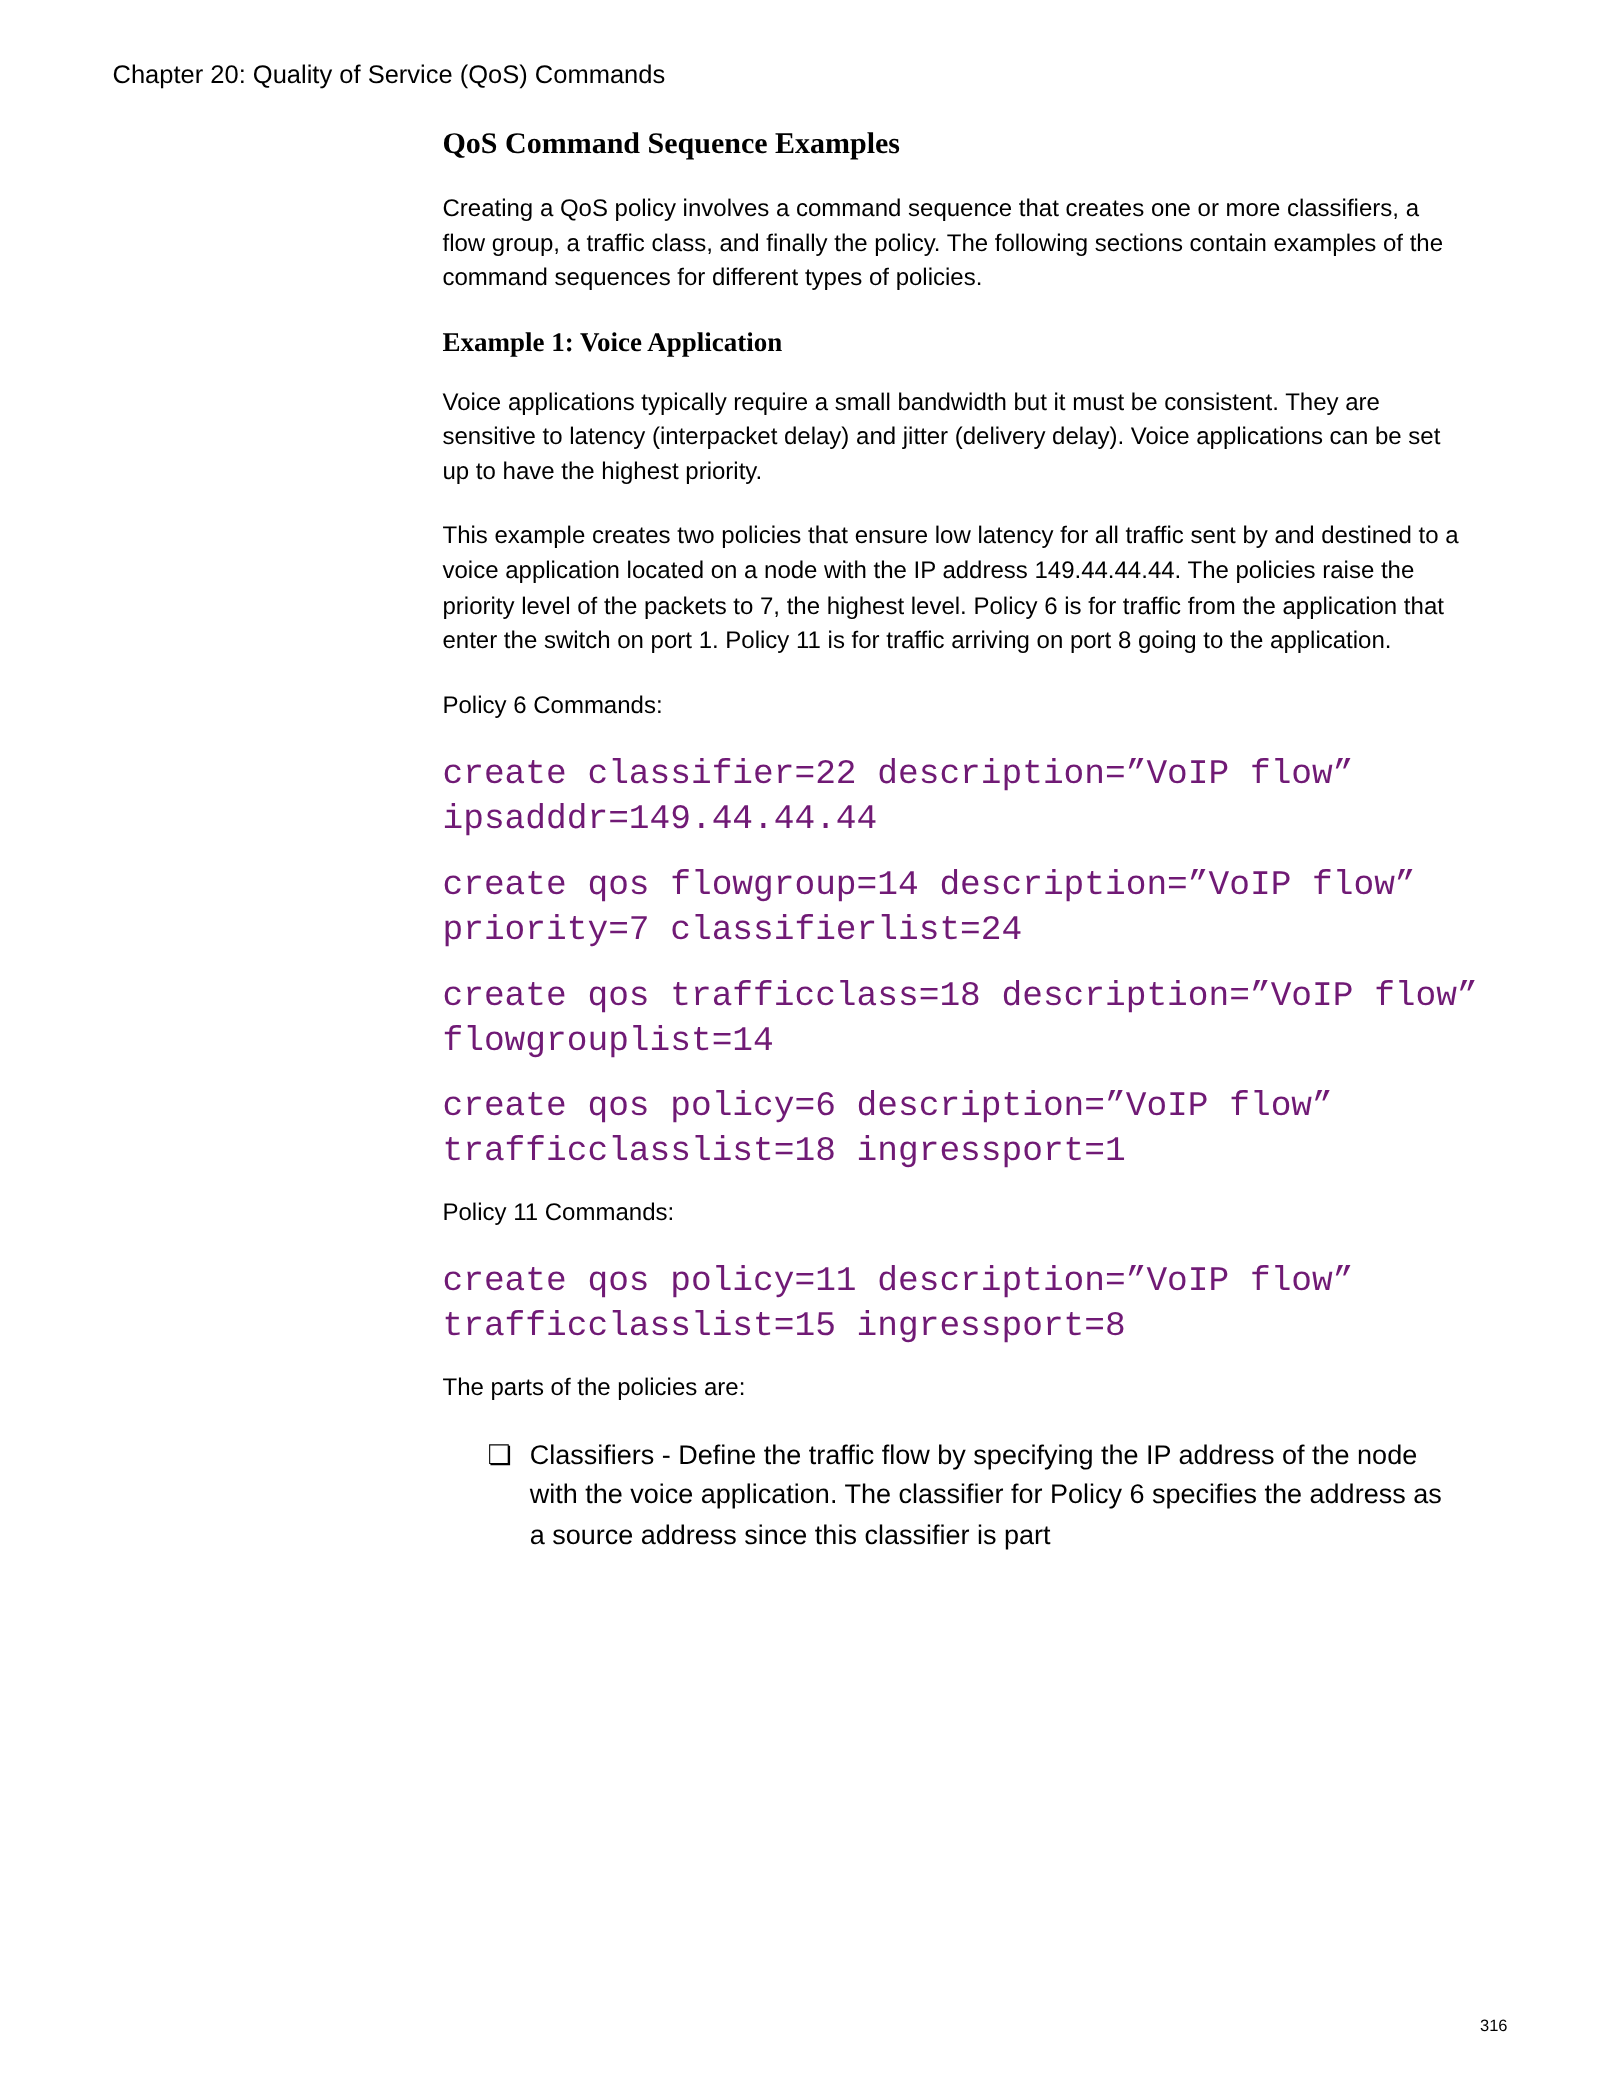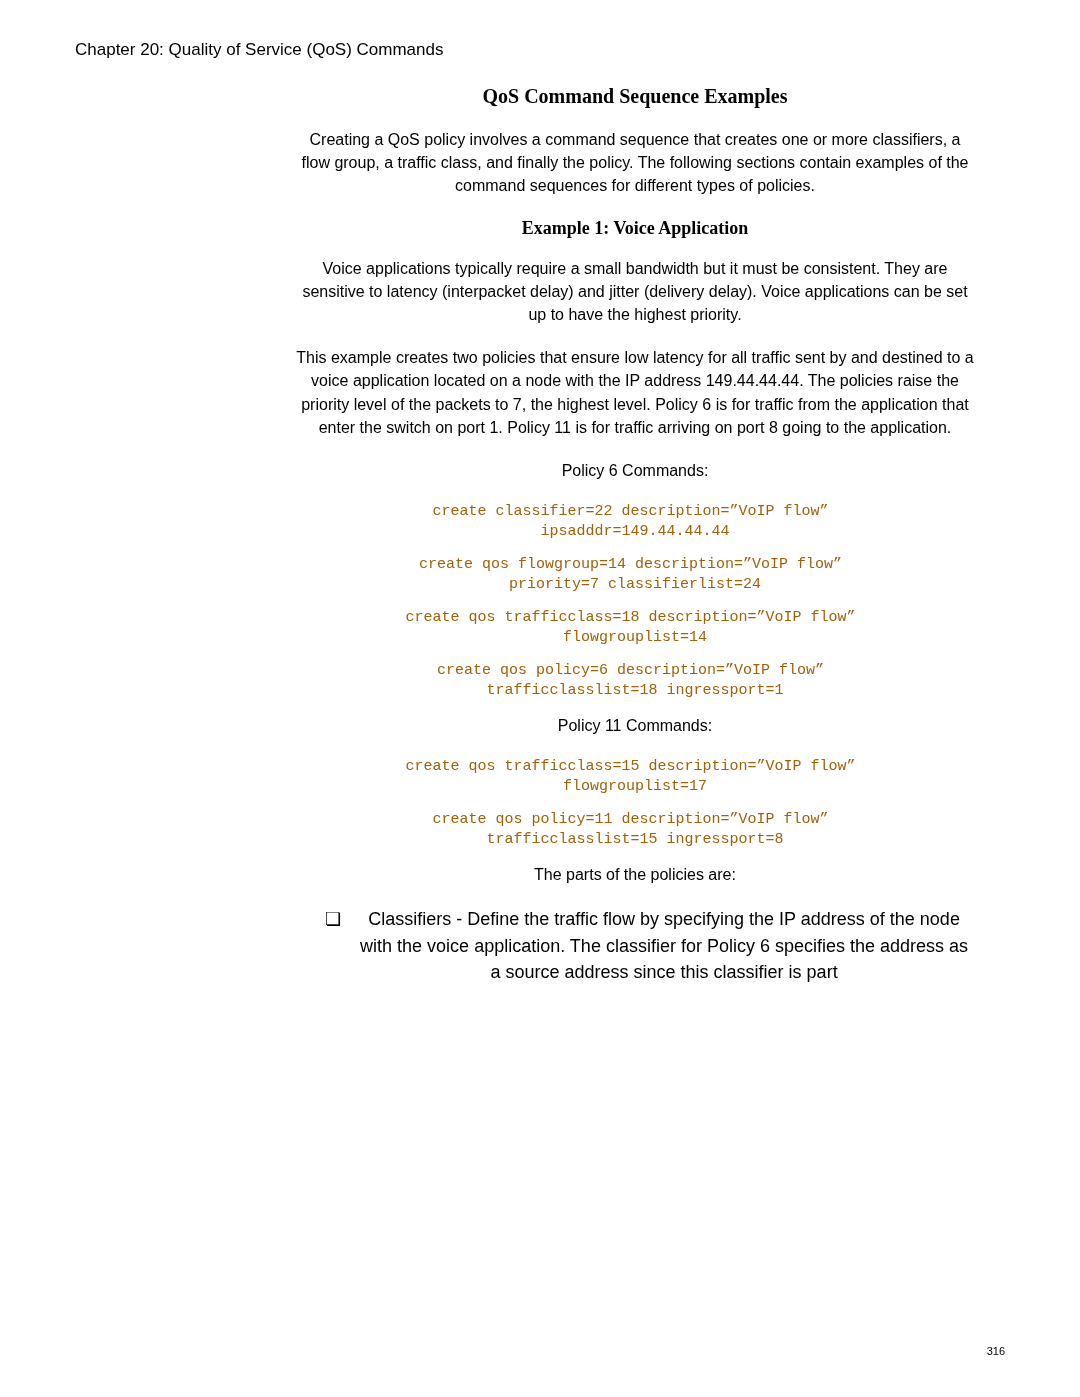--- a/index.html
+++ b/index.html
@@ -21,21 +21,20 @@
       left: 75px;
       font-size: 17px;
       font-family: Arial, Helvetica, sans-serif;
       color: #000;
     }
     .content {
       position: absolute;
       left: 295px;
       top: 85px;
       width: 680px;
-      text-align: center;
     }
     .heading-1 {
       font-family: Georgia, 'Times New Roman', serif;
       font-weight: bold;
       font-size: 20px;
       margin-bottom: 20px;
       color: #000;
     }
     .heading-2 {
       font-family: Georgia, 'Times New Roman', serif;
@@ -47,25 +46,25 @@
     }
     .body-text {
       font-family: 'Myriad Pro', 'Segoe UI', Arial, sans-serif;
       font-size: 16px;
       line-height: 1.45;
       margin-bottom: 20px;
       color: #000;
     }
     .code-block {
       font-family: 'Courier New', Courier, monospace;
-      font-size: 15px;
+      font-size: 23px;
       line-height: 1.3;
       margin-bottom: 14px;
       white-space: pre;
-      color: #a16207;
+      color: #701a75;
     }
     .bullet-list {
       margin-left: 30px;
     }
     .bullet-item {
       font-family: 'Myriad Pro', 'Segoe UI', Arial, sans-serif;
       font-size: 18px;
       line-height: 1.45;
       display: flex;
       align-items: flex-start;
@@ -108,22 +107,20 @@
 ipsadddr=149.44.44.44</div>
   <div class="code-block">create qos flowgroup=14 description=”VoIP flow” 
 priority=7 classifierlist=24</div>
   <div class="code-block">create qos trafficclass=18 description=”VoIP flow” 
 flowgrouplist=14</div>
   <div class="code-block">create qos policy=6 description=”VoIP flow” 
 trafficclasslist=18 ingressport=1</div>
 
   <p class="body-text">Policy 11 Commands:</p>
 
-  <div class="code-block">create qos trafficclass=15 description=”VoIP flow” 
-flowgrouplist=17</div>
   <div class="code-block">create qos policy=11 description=”VoIP flow” 
 trafficclasslist=15 ingressport=8</div>
 
   <p class="body-text">The parts of the policies are:</p>
 
   <div class="bullet-list">
     <div class="bullet-item">
       <span class="bullet-marker">❏</span>
       <span>Classifiers - Define the traffic flow by specifying the IP address of the node with the voice application. The classifier for Policy 6 specifies the address as a source address since this classifier is part</span>
     </div>

